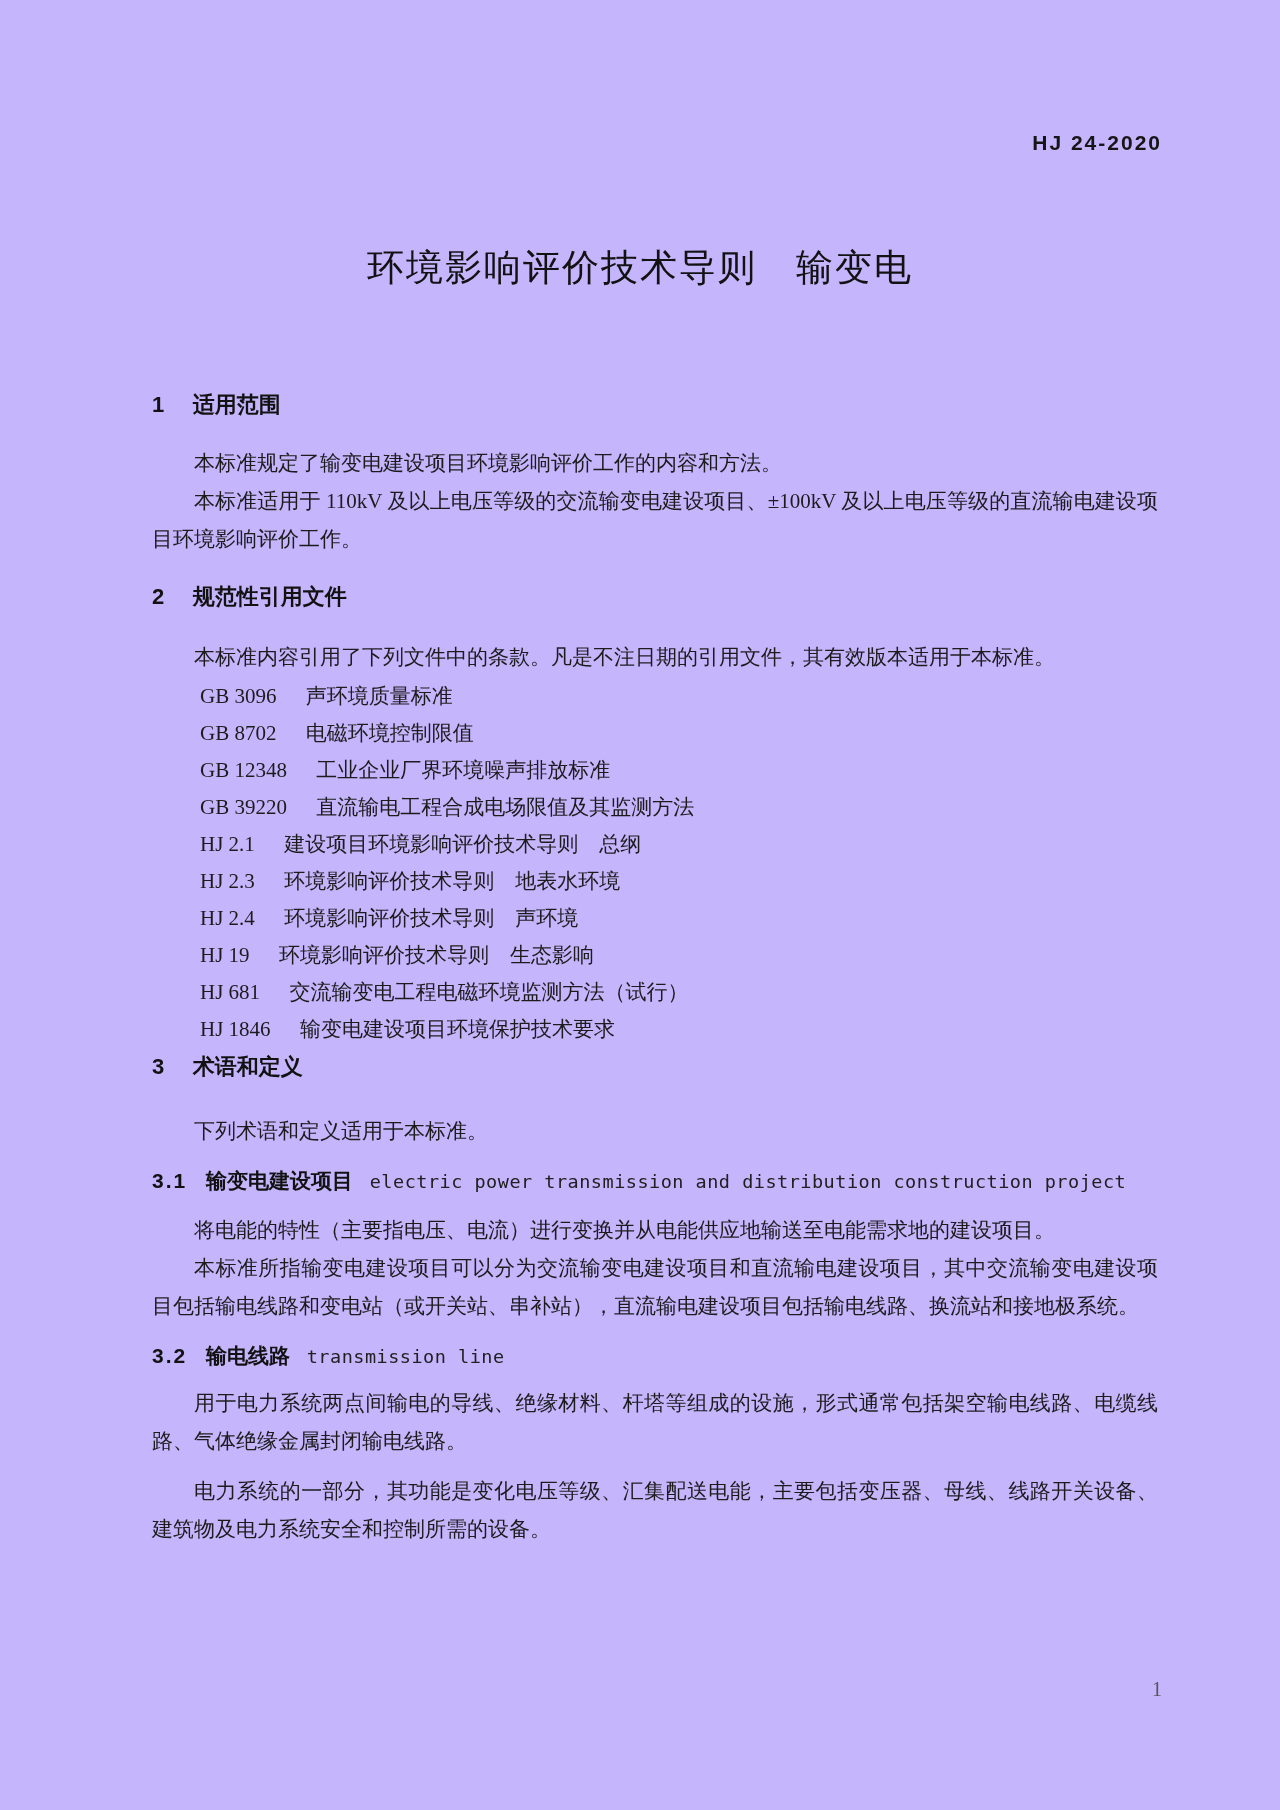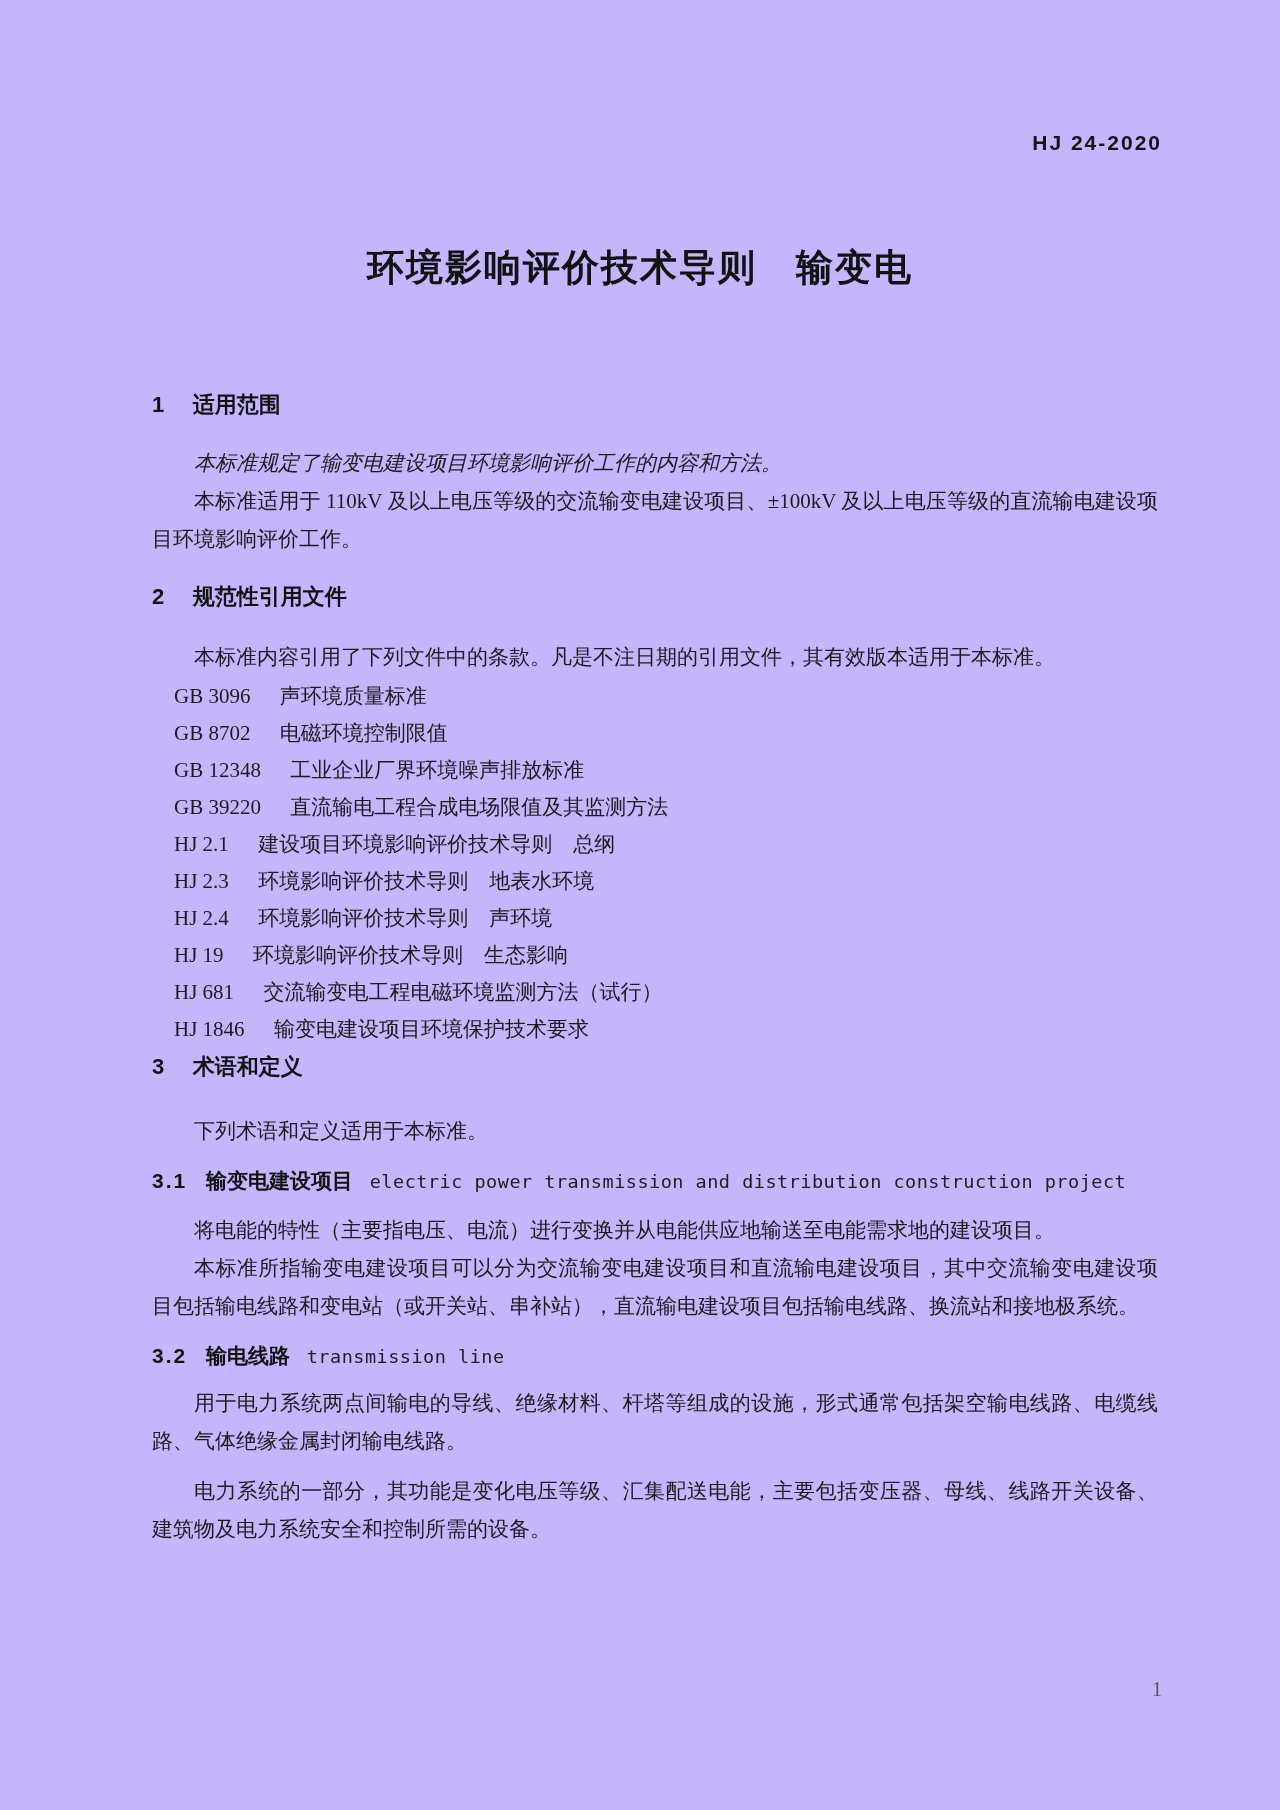--- a/index.html
+++ b/index.html
@@ -23,21 +23,21 @@
     letter-spacing: 2px;
     color: #161616;
   }
   .doc-title {
     position: absolute;
     top: 243px;
     left: 0;
     width: 100%;
     text-align: center;
     font-family: "Liberation Sans", "DejaVu Sans", sans-serif;
-    font-weight: bold;
+    font-weight: normal;
     font-size: 37px;
     letter-spacing: 2px;
     color: #121212;
   }
   section.sec {
     position: absolute;
     left: 152px;
     width: 1006px;
   }
   #sec1 { top: 390px; }
@@ -52,26 +52,26 @@
   }
   .h1 .num { margin-right: 1.3em; }
   p.body {
     font-size: 21px;
     line-height: 38px;
     text-align: justify;
     text-align-last: left;
     color: #1c1c1c;
   }
   p.indent { text-indent: 2em; }
-  #sec1 p.body:first-of-type { margin-top: 24px; font-style: italic; }
+  #sec1 p.body:first-of-type { margin-top: 24px; }
   #sec2 p.body { margin-top: 26px; }
   ul.refs {
     list-style: none;
     margin-top: 2px;
-    margin-left: 22px;
+    margin-left: 48px;
   }
   ul.refs li {
     font-size: 21px;
     line-height: 37px;
     color: #1c1c1c;
   }
   ul.refs .code { margin-right: 1.4em; }
   #sec3 p.intro3 { margin-top: 30px; }
   .h2 {
     margin-top: 16px;

